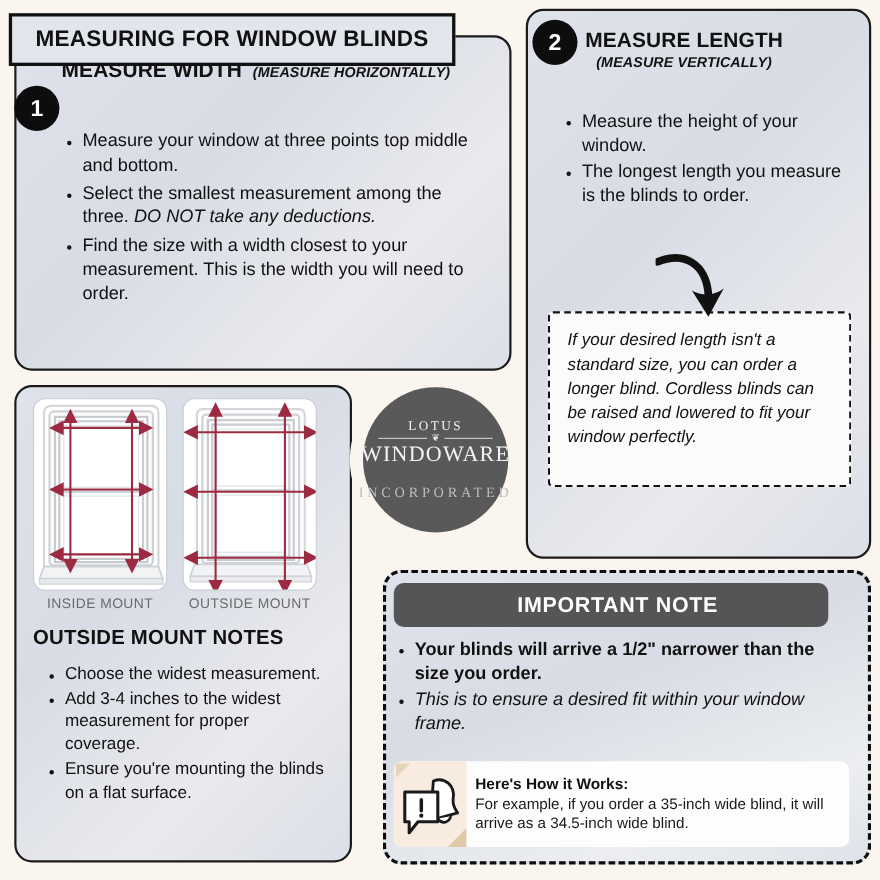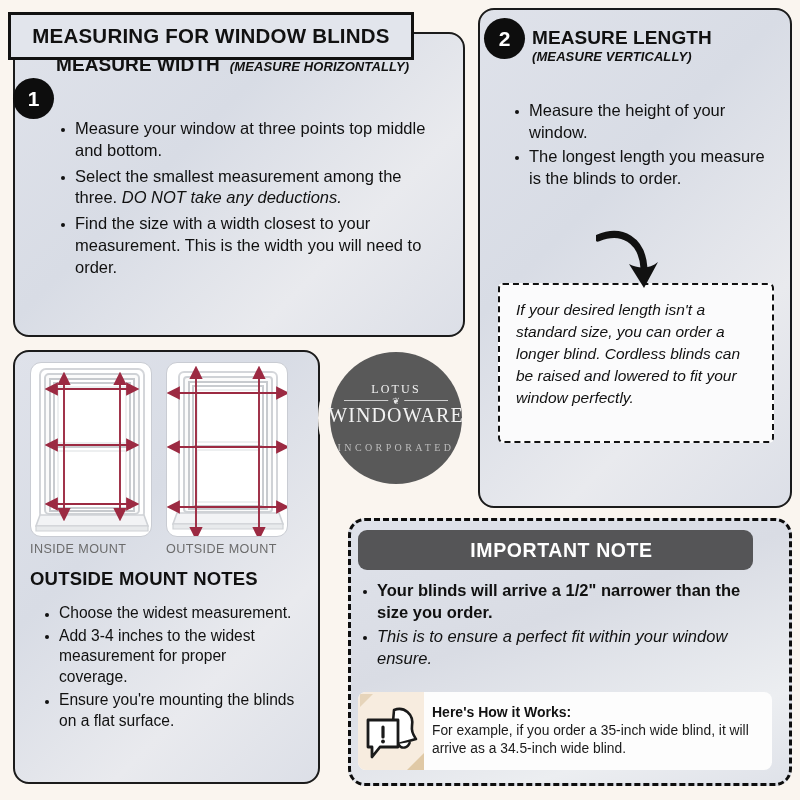--- a/index.html
+++ b/index.html
@@ -69,21 +69,21 @@
   #panel1 { left: 13px; top: 32px; width: 452px; height: 305px; }
   #p1-head { position: absolute; left: 56px; top: 54px; display: flex; align-items: baseline; gap: 10px; z-index: 36; }
   #p1-list {
     position: absolute; left: 58px; top: 118px; width: 378px;
     font-size: 16.5px; line-height: 1.32;
   }
   #p1-list li { margin-bottom: 4px; }
 
   
   #panel2 { left: 478px; top: 8px; width: 314px; height: 500px; }
-  #p2-head { position: absolute; left: 532px; top: 27px; z-index: 36; }
+  #p2-head { position: absolute; left: 532px; top: 27px; z-index: 36; text-align: center; }
   #p2-list {
     position: absolute; left: 512px; top: 100px; width: 264px;
     font-size: 16.5px; line-height: 1.33;
   }
   #p2-list li { margin-bottom: 2px; }
 
   #p2-arrow { position: absolute; left: 596px; top: 228px; width: 70px; height: 62px; z-index: 30; }
 
   #p2-note {
     position: absolute; left: 498px; top: 283px; width: 276px; height: 160px;
@@ -101,21 +101,21 @@
   .win-wrap { width: 122px; }
   .win-card {
     width: 122px; height: 175px;
     background: #fff;
     border: 1.5px solid #c9ccd3;
     border-radius: 11px;
     overflow: hidden;
   }
   .win-label {
     margin-top: 5px;
-    text-align: left;
+    text-align: center;
     font-size: 12.6px; color: #6b6b6b; letter-spacing: .4px;
   }
   #p3-head {
     position: absolute; left: 30px; top: 568px;
     font-size: 18.5px; font-weight: bold; color: #111; letter-spacing: .2px; z-index: 14;
   }
   #p3-list {
     position: absolute; left: 42px; top: 603px; width: 256px;
     font-size: 15.6px; line-height: 1.33; z-index: 14;
   }
@@ -138,21 +138,21 @@
     color: #f2f2f2;
   }
   #logo .l1 { font-size: 12px; letter-spacing: 2.2px; line-height: 1; }
   #logo .rule { width: 104px; height: 1px; background: #cfcfcf; margin: 5px 0 4px; position: relative; }
   #logo .rule::after {
     content: "\2766"; position: absolute; left: 50%; top: 50%;
     transform: translate(-50%,-50%); background: #595959; padding: 0 4px;
     font-size: 9px; color: #e7e7e7;
   }
   #logo .l2 { font-size: 20px; letter-spacing: 1.1px; line-height: 1; }
-  #logo .l3 { font-size: 10px; letter-spacing: 3.4px; margin-top: 17px; color: #bdbdbd; }
+  #logo .l3 { font-size: 13px; letter-spacing: 3.4px; margin-top: 17px; color: #bdbdbd; }
 
   
   #panel4 {
     position: absolute; left: 348px; top: 518px; width: 444px; height: 268px;
     background: linear-gradient(160deg, #dfe2ea 0%, #d9dce4 40%, #eceef1 78%, #dfe2e9 100%);
     border: 3.4px dashed #0d0d0d;
     border-radius: 17px;
   }
   #note-bar {
     position: absolute; left: 358px; top: 530px; width: 395px; height: 40px;
@@ -319,21 +319,21 @@
     <div class="l2">WINDOWARE</div>
     <div class="l3">INCORPORATED</div>
   </div>
 
   <div id="panel4"></div>
 
   <div id="note-bar">IMPORTANT NOTE</div>
 
   <ul class="bl" id="p4-list">
     <li class="b">Your blinds will arrive a 1/2" narrower than the size you order.</li>
-    <li class="i">This is to ensure a perfect fit within your window ensure.</li>
+    <li class="i">This is to ensure a desired fit within your window frame.</li>
   </ul>
 
   <div id="howbox">
     <div id="how-icon">
       <div class="nick"></div>
       <div class="fold"></div>
       <svg viewBox="0 0 66 78" width="66" height="78" aria-hidden="true" style="position:absolute;left:0;top:0;">
         <path d="M36 18 C46 14, 56 22, 54 34 C53 41, 57 45, 58 47 L40 52 C40 50, 37 45, 34 42 Z" fill="#ffffff" stroke="#1a1a1a" stroke-width="2.6" stroke-linejoin="round"></path>
         <path d="M40 52 C44 58, 50 56, 52 50" fill="#ffffff" stroke="#1a1a1a" stroke-width="2.4"></path>
         <path d="M10 28 L40 28 L40 55 L22 55 L14 65 L14 55 L10 55 Z" fill="#ffffff" stroke="#1a1a1a" stroke-width="2.8" stroke-linejoin="round"></path>

